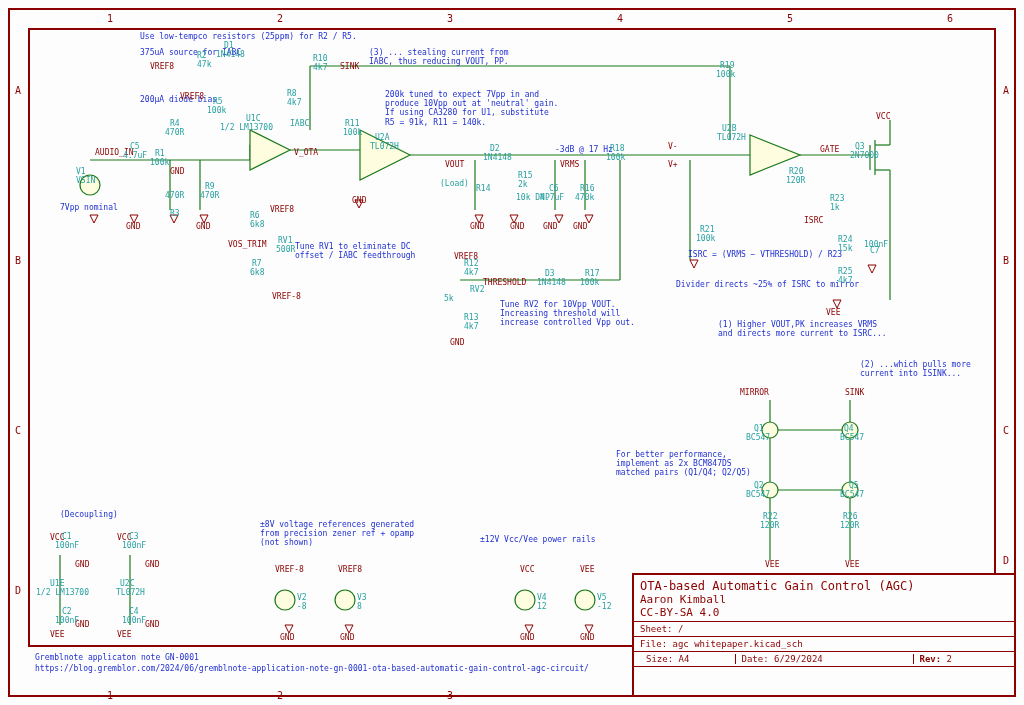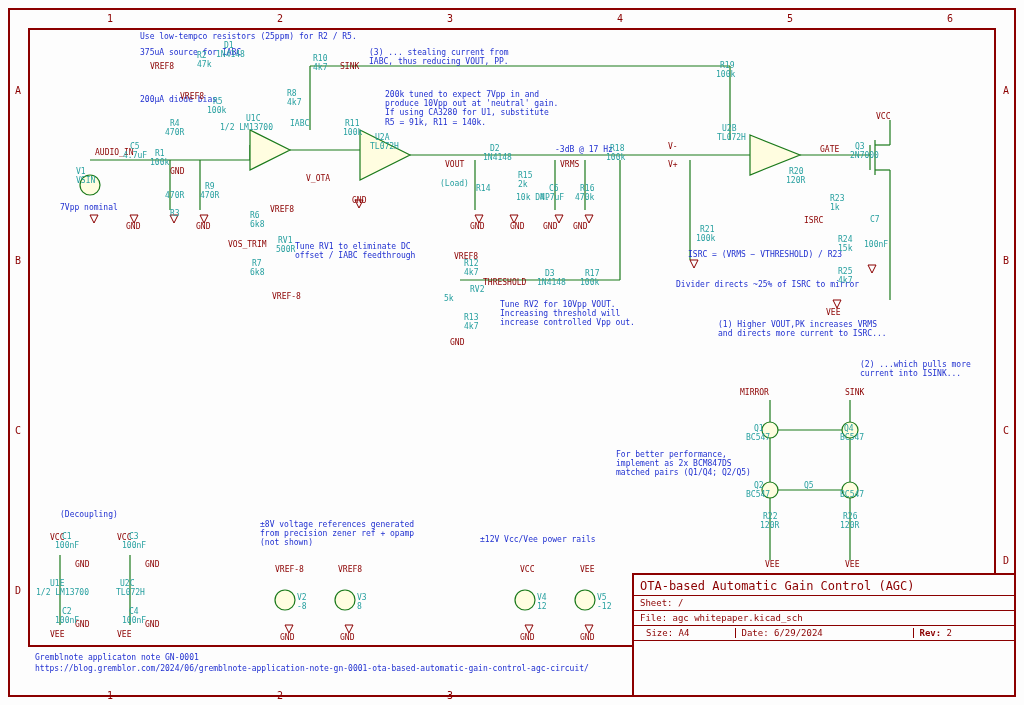--- a/index.html
+++ b/index.html
@@ -204,21 +204,21 @@
 <div class="ref-link" style="left:35px; top:653px;">Gremblnote applicaton note GN-0001</div>
 <div class="ref-link" style="left:35px; top:664px;">https://blog.gremblor.com/2024/06/gremblnote-application-note-gn-0001-ota-based-automatic-gain-control-agc-circuit/</div>
 
 <div class="net-label" style="left:95px; top:148px;">AUDIO_IN</div>
 <div class="net-label" style="left:150px; top:62px;">VREF8</div>
 <div class="net-label" style="left:180px; top:92px;">VREF8</div>
 <div class="net-label" style="left:270px; top:205px;">VREF8</div>
 <div class="net-label" style="left:454px; top:252px;">VREF8</div>
 <div class="net-label" style="left:272px; top:292px;">VREF-8</div>
 <div class="net-label" style="left:228px; top:240px;">VOS_TRIM</div>
-<div class="net-label" style="left:306px; top:148px;margin-top:26px;">V_OTA</div>
+<div class="net-label" style="left:294px; top:148px;">V_OTA</div>
 <div class="net-label" style="left:445px; top:160px;">VOUT</div>
 <div class="net-label" style="left:560px; top:160px;">VRMS</div>
 <div class="net-label" style="left:483px; top:278px;">THRESHOLD</div>
 <div class="net-label" style="left:820px; top:145px;">GATE</div>
 <div class="net-label" style="left:804px; top:216px;">ISRC</div>
 <div class="net-label" style="left:740px; top:388px;">MIRROR</div>
 <div class="net-label" style="left:845px; top:388px;">SINK</div>
 <div class="net-label" style="left:340px; top:62px;">SINK</div>
 <div class="comp-label" style="left:290px; top:120px;">IABC</div>
 <div class="net-label" style="left:876px; top:112px;">VCC</div>
@@ -304,21 +304,21 @@
 <div class="comp-label" style="left:830px; top:195px;">R23</div>
 <div class="comp-label" style="left:830px; top:204px;">1k</div>
 <div class="comp-label" style="left:838px; top:236px;">R24</div>
 <div class="comp-label" style="left:838px; top:245px;">15k</div>
 <div class="comp-label" style="left:838px; top:268px;">R25</div>
 <div class="comp-label" style="left:838px; top:277px;">4k7</div>
 <div class="comp-label" style="left:843px; top:513px;">R26</div>
 <div class="comp-label" style="left:840px; top:522px;">120R</div>
 <div class="comp-label" style="left:549px; top:185px;">C6</div>
 <div class="comp-label" style="left:540px; top:194px;">4.7uF</div>
-<div class="comp-label" style="left:870px; top:216px;">C7</div>
+<div class="comp-label" style="left:870px; top:247px;">C7</div>
 <div class="comp-label" style="left:864px; top:241px;">100nF</div>
 <div class="comp-label" style="left:224px; top:42px;">D1</div>
 <div class="comp-label" style="left:216px; top:51px;">1N4148</div>
 <div class="comp-label" style="left:490px; top:145px;">D2</div>
 <div class="comp-label" style="left:483px; top:154px;">1N4148</div>
 <div class="comp-label" style="left:545px; top:270px;">D3</div>
 <div class="comp-label" style="left:537px; top:279px;">1N4148</div>
 <div class="comp-label" style="left:278px; top:237px;">RV1</div>
 <div class="comp-label" style="left:276px; top:246px;">500R</div>
 <div class="comp-label" style="left:444px; top:286px;padding-left:26px;">RV2</div>
@@ -330,21 +330,21 @@
 <div class="comp-label" style="left:722px; top:125px;">U2B</div>
 <div class="comp-label" style="left:717px; top:134px;">TL072H</div>
 <div class="comp-label" style="left:855px; top:143px;">Q3</div>
 <div class="comp-label" style="left:850px; top:152px;">2N7000</div>
 <div class="comp-label" style="left:754px; top:425px;">Q1</div>
 <div class="comp-label" style="left:746px; top:434px;">BC547</div>
 <div class="comp-label" style="left:844px; top:425px;">Q4</div>
 <div class="comp-label" style="left:840px; top:434px;">BC547</div>
 <div class="comp-label" style="left:754px; top:482px;">Q2</div>
 <div class="comp-label" style="left:746px; top:491px;">BC547</div>
-<div class="comp-label" style="left:804px; top:482px;">Q5</div>
+<div class="comp-label" style="left:849px; top:482px;">Q5</div>
 <div class="comp-label" style="left:840px; top:491px;">BC547</div>
 <div class="comp-label" style="left:62px; top:533px;">C1</div>
 <div class="comp-label" style="left:55px; top:542px;">100nF</div>
 <div class="comp-label" style="left:62px; top:608px;">C2</div>
 <div class="comp-label" style="left:55px; top:617px;">100nF</div>
 <div class="comp-label" style="left:129px; top:533px;">C3</div>
 <div class="comp-label" style="left:122px; top:542px;">100nF</div>
 <div class="comp-label" style="left:129px; top:608px;">C4</div>
 <div class="comp-label" style="left:122px; top:617px;">100nF</div>
 <div class="comp-label" style="left:50px; top:580px;">U1E</div>
@@ -357,20 +357,22 @@
 <div class="comp-label" style="left:357px; top:603px;">8</div>
 <div class="comp-label" style="left:537px; top:594px;">V4</div>
 <div class="comp-label" style="left:537px; top:603px;">12</div>
 <div class="comp-label" style="left:597px; top:594px;">V5</div>
 <div class="comp-label" style="left:597px; top:603px;">-12</div>
 <div class="comp-label" style="left:440px; top:180px;">(Load)</div>
 
 <div class="titleblock">
   <div style="padding:4px 6px 2px; border-bottom:1px solid #8b0000;">
     <div style="font-size:12px;">OTA-based Automatic Gain Control (AGC)</div>
+    <div style="font-size:11px;">Aaron Kimball</div>
+    <div style="font-size:11px;">CC-BY-SA 4.0</div>
   </div>
   <div class="tb-row">
     <span>Sheet:</span>&nbsp;
     <span>/</span>
   </div>
   <div class="tb-row">
     <span>File:</span>&nbsp;
     <span>agc whitepaper.kicad_sch</span>
   </div>
   <div class="tb-row" style="border-bottom:1px solid #8b0000;">

